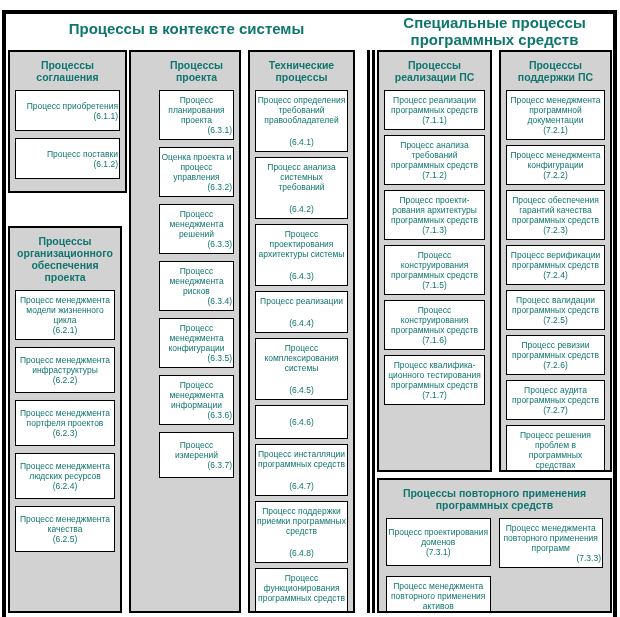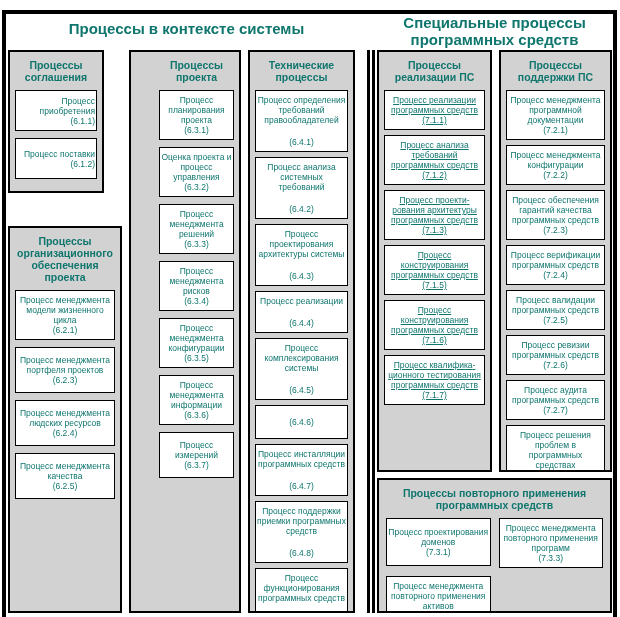--- a/index.html
+++ b/index.html
@@ -34,39 +34,39 @@
   .items{
     display:flex;flex-direction:column;gap:7px;padding:0 5px 5px;
   }
   .items.tight{gap:5px;}
   .item{
     background:#fff;border:1.5px solid #000;box-sizing:border-box;
     display:flex;flex-direction:column;justify-content:center;
     text-align:center;font-size:8.5px;line-height:10px;padding:4px 1px;
   }
   .item .code{margin-top:0;}
-  .g-agreement{left:8px;top:42px;width:96px;height:143px;}
+  .g-agreement{left:8px;top:42px;width:119px;height:143px;}
   .g-agreement .item{min-height:41px;text-align:right;}
   .g-org{left:8px;top:218px;width:114px;height:387px;}
   .g-org .item{min-height:46px;}
   .g-project{left:129px;top:42px;width:112px;height:563px;padding-left:23px;}
-  .g-project .item{min-height:46px;}
+  .g-project .item{min-height:46px;align-items:flex-end;}
   .g-technical{left:248px;top:42px;width:107px;height:563px;}
   .g-technical .item{min-height:34px;gap:12px;}
   .g-swimpl{left:377px;top:42px;width:115px;height:422px;}
-  .g-swimpl .item{min-height:40px;text-decoration:underline;}
+  .g-swimpl .item{min-height:40px;}
   .g-swsupport{left:499px;top:42px;width:113px;height:422px;}
   .g-swsupport .item{min-height:34px;}
   .g-reuse{left:377px;top:470px;width:235px;height:135px;}
   .g-reuse .items{
     display:grid;grid-template-columns:1fr 1fr;gap:8px;padding:0 7px 7px;
     align-items:start;
   }
   .g-reuse .item{min-height:48px;}
-  .g-reuse .cell-r1c2{grid-column:2;grid-row:1;}
+  .g-reuse .cell-r1c2{grid-column:2;grid-row:1;align-items:flex-end;}
   .g-reuse .cell-r2c1{grid-column:1;grid-row:2;min-height:44px;}
 </style>
 </head>
 <body>
 
 <div class="page">
   <div class="frame"></div>
 
   <div class="section-title title-left">Процессы в контексте системы</div>
   <div class="section-title title-right">Специальные процессы программных средств</div>
@@ -88,20 +88,24 @@
   </div>
 
   <div class="group g-org">
     <div class="group-title">Процессы организационного обеспечения проекта</div>
     <div class="items">
       <div class="item">
         <div>Процесс менеджмента модели жизненного цикла</div>
         <div class="code">(6.2.1)</div>
       </div>
       <div class="item">
+        <div>Процесс менеджмента инфраструктуры</div>
+        <div class="code">(6.2.2)</div>
+      </div>
+      <div class="item">
         <div>Процесс менеджмента портфеля проектов</div>
         <div class="code">(6.2.3)</div>
       </div>
       <div class="item">
         <div>Процесс менеджмента людских ресурсов</div>
         <div class="code">(6.2.4)</div>
       </div>
       <div class="item">
         <div>Процесс менеджмента качества</div>
         <div class="code">(6.2.5)</div>

